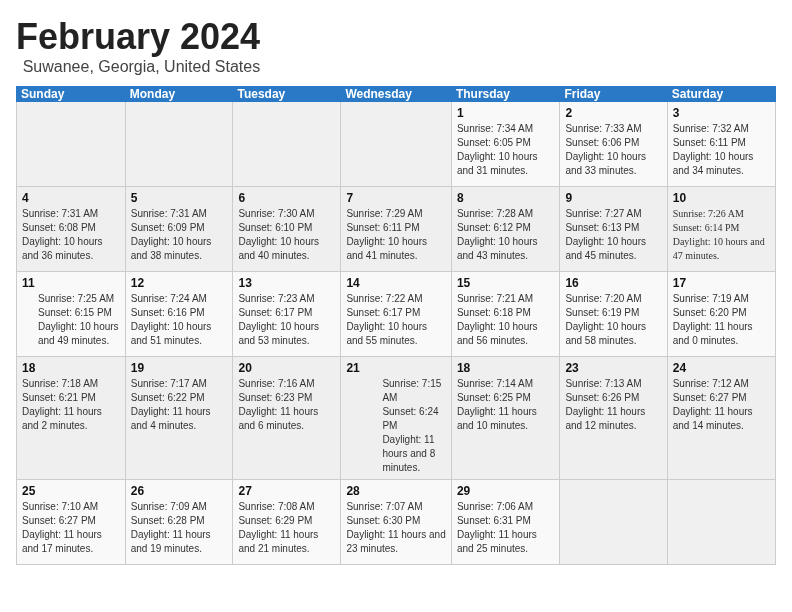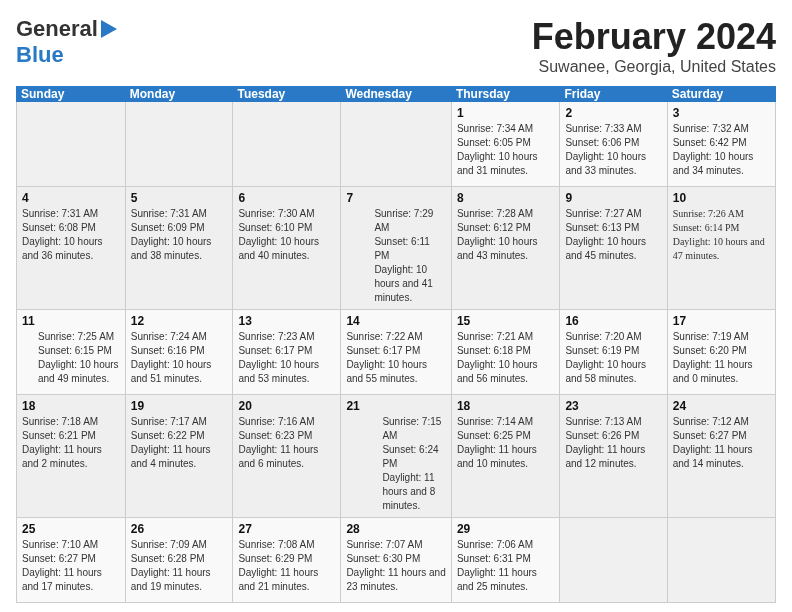--- a/index.html
+++ b/index.html
@@ -80,29 +80,20 @@
       line-height: 1.4;
     }
     td.empty {
       background: #f0f0f0 !important;
     }
   </style>
 </head>
 <body>
 
 <div class="header-area">
-  <div class="logo">
-    <div class="logo-line">
-      <span style="font-size:22px;font-weight:bold;color:#333;">General</span>
-      <span style="display:inline-block;width:0;height:0;border-top:9px solid transparent;border-bottom:9px solid transparent;border-left:16px solid #2979c6;margin-left:3px;"></span>
-    </div>
-    <div>
-      <span style="font-size:22px;font-weight:bold;color:#2979c6;">Blue</span>
-    </div>
-  </div>
   <div class="title-area">
     <h1>February 2024</h1>
     <h2>Suwanee, Georgia, United States</h2>
   </div>
 </div>
 
 <table>
   <thead>
     <tr>
     <th>Sunday</th>
@@ -128,21 +119,21 @@
         </td>
         <td>
           <div class="day-number">2</div>
           <div class="day-info" style="white-space: pre-line;">Sunrise: 7:33 AM
 Sunset: 6:06 PM
 Daylight: 10 hours and 33 minutes.</div>
         </td>
         <td>
           <div class="day-number">3</div>
           <div class="day-info" style="white-space: pre-line;">Sunrise: 7:32 AM
-Sunset: 6:42 PM
+Sunset: 6:11 PM
 Daylight: 10 hours and 34 minutes.</div>
         </td>
       </tr>
       <tr>
         <td>
           <div class="day-number">4</div>
           <div class="day-info" style="white-space: pre-line;">Sunrise: 7:31 AM
 Sunset: 6:08 PM
 Daylight: 10 hours and 36 minutes.</div>
         </td>
@@ -153,21 +144,21 @@
 Daylight: 10 hours and 38 minutes.</div>
         </td>
         <td>
           <div class="day-number">6</div>
           <div class="day-info" style="white-space: pre-line;">Sunrise: 7:30 AM
 Sunset: 6:10 PM
 Daylight: 10 hours and 40 minutes.</div>
         </td>
         <td>
           <div class="day-number">7</div>
-          <div class="day-info" style="white-space: pre-line; margin-left: 28px;">Sunrise: 7:29 AM
+          <div class="day-info" style="white-space: pre-line;">Sunrise: 7:29 AM
 Sunset: 6:11 PM
 Daylight: 10 hours and 41 minutes.</div>
         </td>
         <td>
           <div class="day-number">8</div>
           <div class="day-info" style="white-space: pre-line;">Sunrise: 7:28 AM
 Sunset: 6:12 PM
 Daylight: 10 hours and 43 minutes.</div>
         </td>
         <td>

